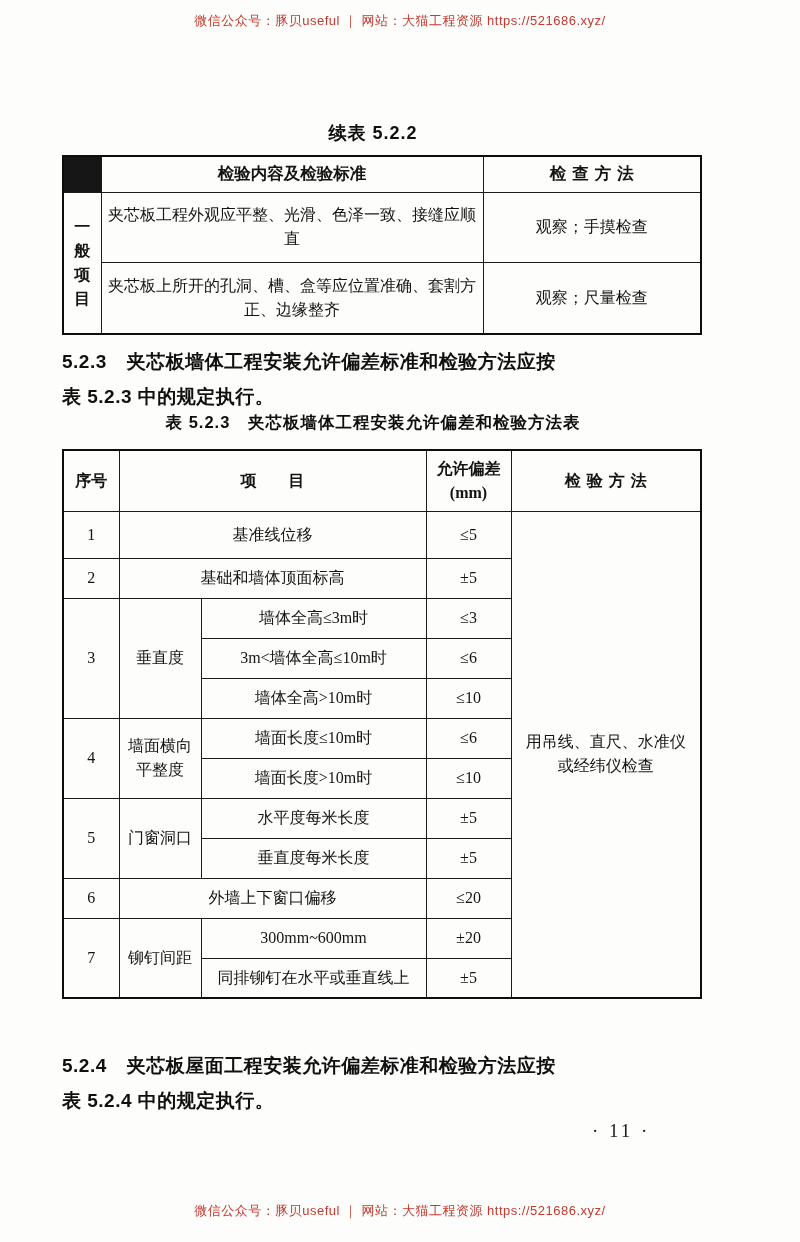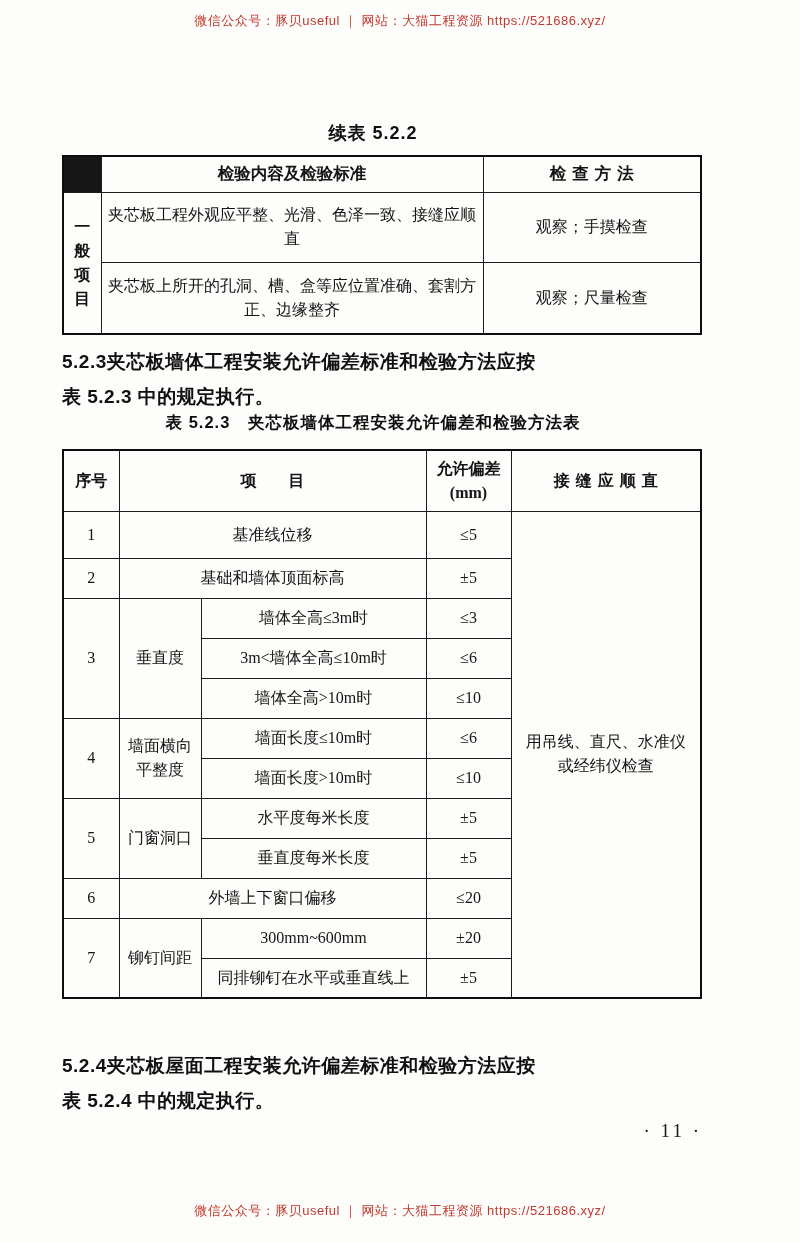--- a/index.html
+++ b/index.html
@@ -73,25 +73,25 @@
   .grp { line-height:1.6; padding:2px 4px; }
 
   .sec {
     position:absolute; left:62px; width:660px;
     font-family:"Liberation Sans","DejaVu Sans",sans-serif;
     font-weight:bold; font-size:19px; line-height:35px;
     letter-spacing:0.5px; color:#101010;
   }
   .sec-523 { top:344px; }
   .sec-524 { top:1048px; }
-  .sec-no { }
+  .sec-no { margin-right:20px; }
 
   .page-num {
     position:absolute; top:1120px; left:592px; width:110px;
-    text-align:right; font-size:19px; letter-spacing:3px;
+    text-align:left; font-size:19px; letter-spacing:3px;
     color:#1a1a1a;
   }
 </style>
 </head>
 <body>
 
 <div class="page">
 
   <div class="watermark wm-top">微信公众号：豚贝useful ｜ 网站：大猫工程资源 https://521686.xyz/</div>
 
@@ -137,21 +137,21 @@
         <col class="c2e">
       </colgroup>
     <tbody>
       <tr class="t2-head">
         <td>序号</td>
         <td colspan="2">项　　目</td>
         <td>
           <div>允许偏差</div>
           <div>(mm)</div>
         </td>
-        <td class="sp">接缝应顺直</td>
+        <td class="sp">检验方法</td>
       </tr>
 
       <tr class="t2-r1">
         <td>1</td>
         <td colspan="2">基准线位移</td>
         <td>≤5</td>
         <td rowspan="13" class="method-cell">
           <div>用吊线、直尺、水准仪</div>
           <div>或经纬仪检查</div>
         </td>

